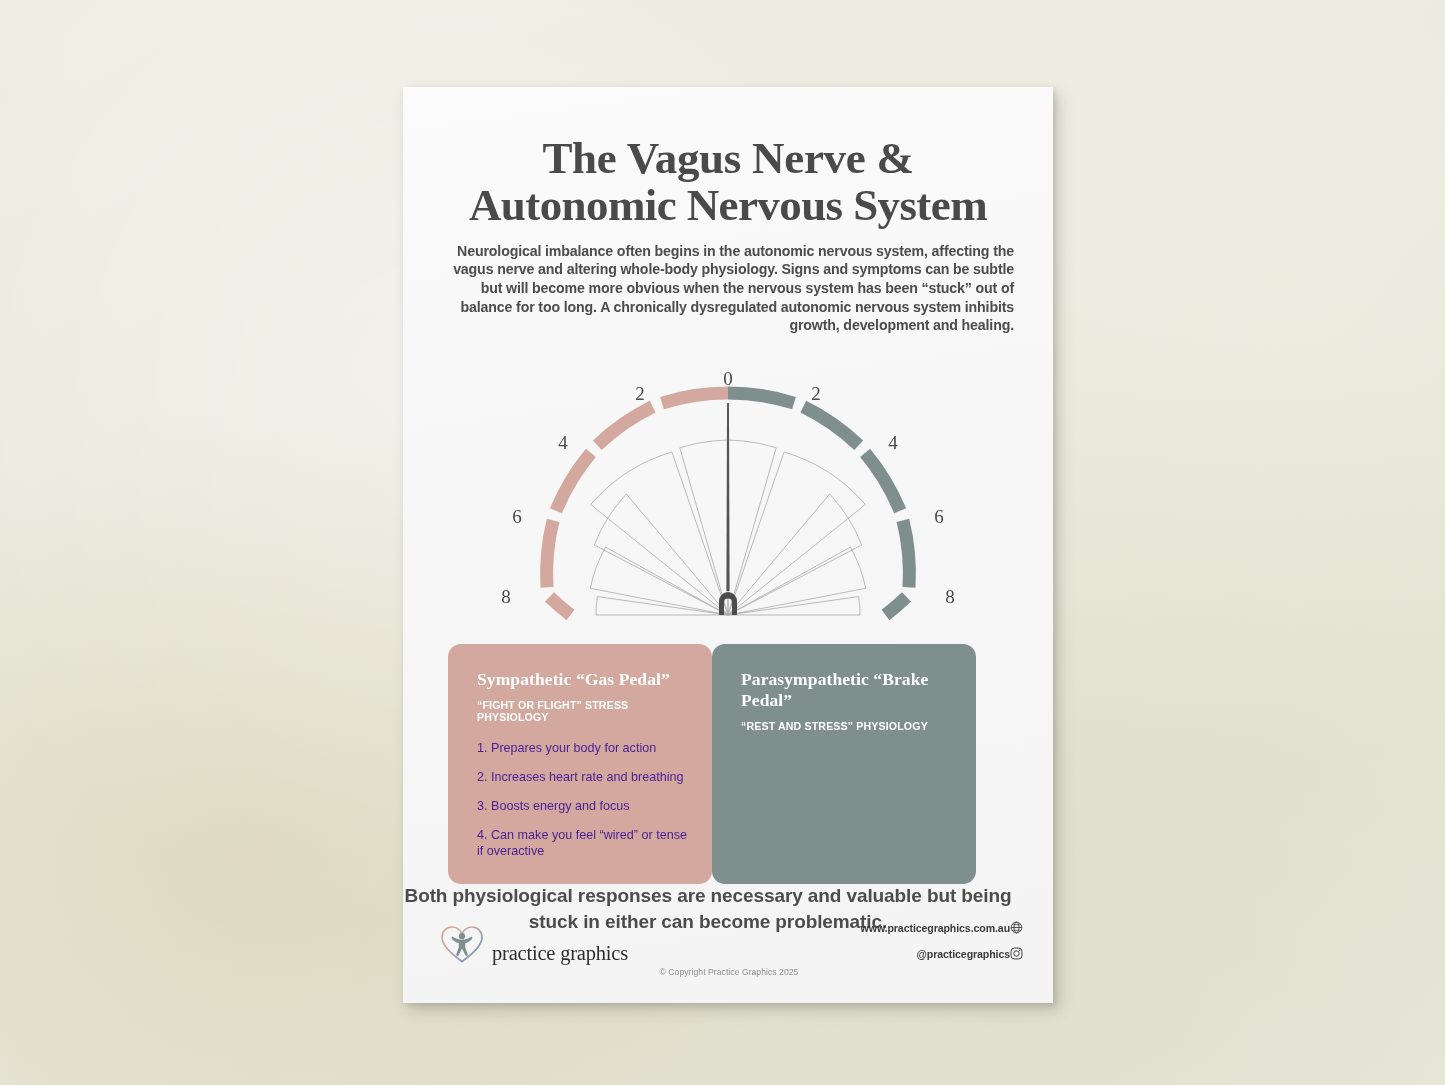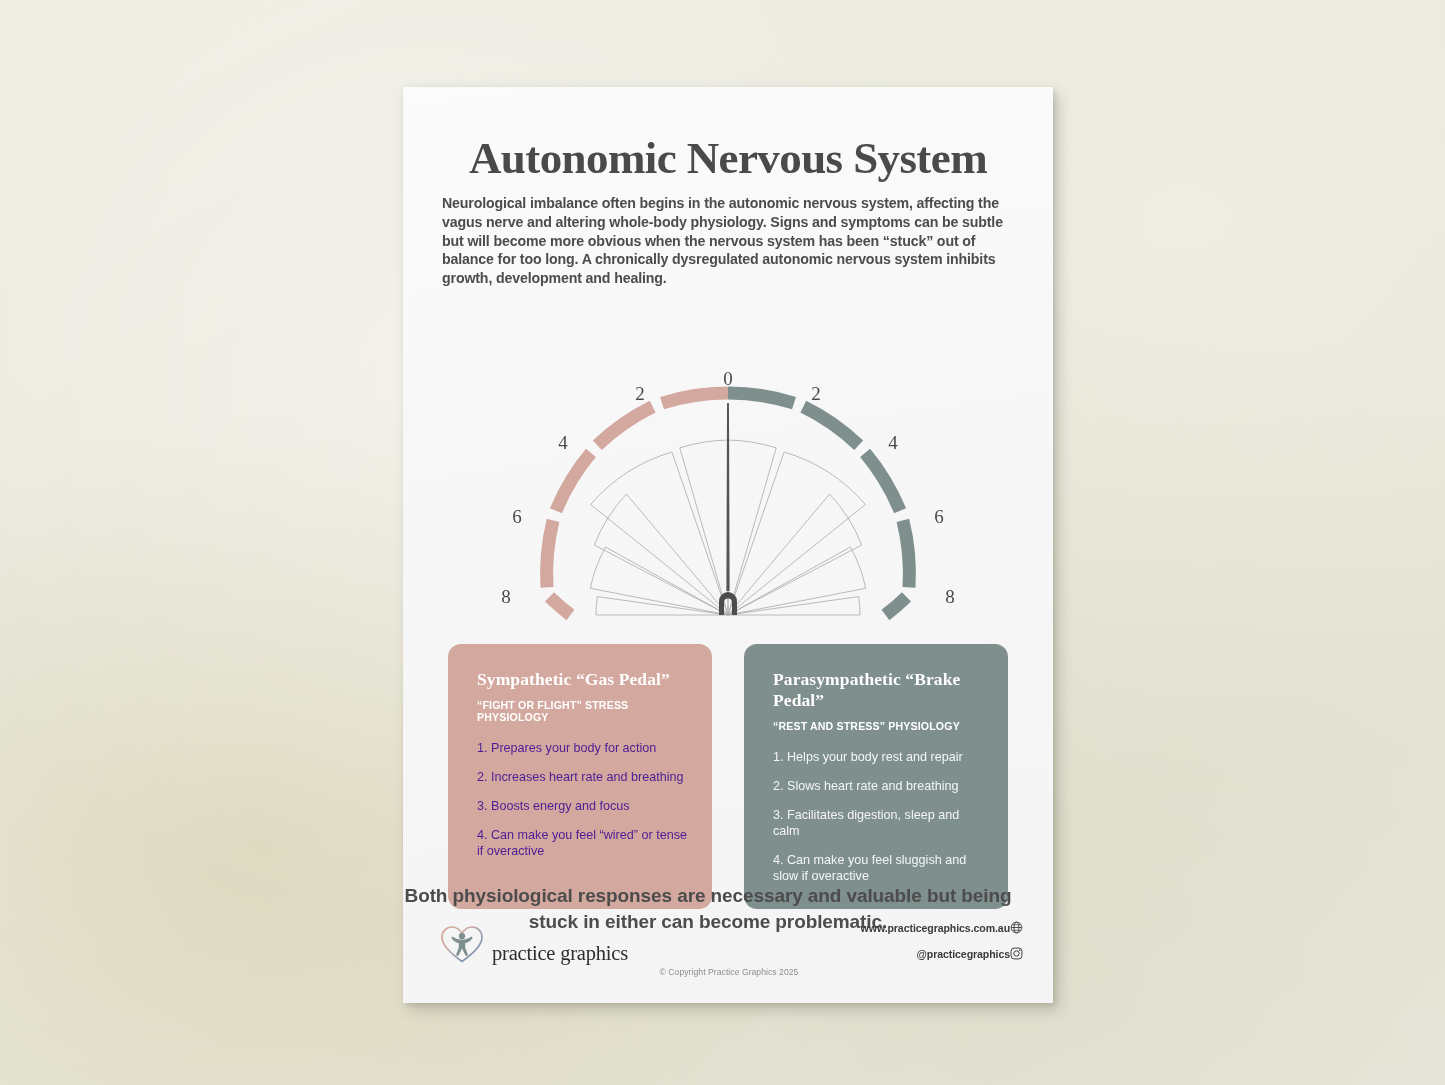--- a/index.html
+++ b/index.html
@@ -44,21 +44,21 @@
     font-size: 45px;
     line-height: 1.05;
     letter-spacing: -0.3px;
     padding-top: 48px;
   }
   .title .line2 { display: block; font-size: 45px; letter-spacing: -0.6px; }
 
   .subtitle {
     margin: 12px auto 0;
     width: 572px;
-    text-align: left;
+    text-align: right;
     font-size: 14.2px;
     line-height: 1.32;
     font-weight: bold;
     color: #4c4c4c;
     letter-spacing: -0.15px;
   }
 
   
   .gauge-wrap {
     position: absolute;
@@ -66,21 +66,20 @@
     width: 650px; height: 300px;
   }
   .gauge-svg { display: block; width: 650px; height: 300px; }
 
   
   .cards {
     position: absolute;
     left: 45px; top: 557px;
     width: 560px;
     display: flex;
-    gap: 32px;
   }
   .card {
     width: 264px;
     border-radius: 13px;
     padding: 25px 25px 24px 29px;
     color: #ffffff;
     min-height: 218px;
   }
   .card.sympathetic { background: #d3a89f; }
   .card.parasympathetic { background: #7e8f8d; }
@@ -174,20 +173,21 @@
 </style>
 </head>
 <body>
 
 <div class="bg-noise"></div>
 
 <div class="poster">
  <div class="poster-inner">
 
   <h1 class="title">
+    <span>The Vagus Nerve &amp;</span>
     <span class="line2">Autonomic Nervous System</span>
   </h1>
   <p class="subtitle">Neurological imbalance often begins in the autonomic nervous system, affecting the vagus nerve and altering whole-body physiology. Signs and symptoms can be subtle but will become more obvious when the nervous system has been “stuck” out of balance for too long. A chronically dysregulated autonomic nervous system inhibits growth, development and healing.</p>
 
   <div class="gauge-wrap">
     <svg class="gauge-svg" viewBox="0 0 650 300">
       <defs>
         <g id="tickdefs"></g>
       </defs>
 
@@ -259,26 +259,20 @@
         <li>1. Prepares your body for action</li>
         <li>2. Increases heart rate and breathing</li>
         <li>3. Boosts energy and focus</li>
         <li>4. Can make you feel “wired” or tense if overactive</li>
       </ul>
     </div>
 
     <div class="card parasympathetic">
       <div class="card-title">Parasympathetic “Brake Pedal”</div>
       <div class="card-subtitle">“REST AND STRESS” PHYSIOLOGY</div>
-      <ul class="card-list">
-        <li>1. Helps your body rest and repair</li>
-        <li>2. Slows heart rate and breathing</li>
-        <li>3. Facilitates digestion, sleep and calm</li>
-        <li>4. Can make you feel sluggish and slow if overactive</li>
-      </ul>
     </div>
   </div>
 
   <p class="closing">Both physiological responses are necessary and valuable but being stuck in either can become problematic.</p>
 
   <div class="footer-row">
 
     <div class="brand">
       <svg class="brand-logo" viewBox="0 0 46 42">
         <defs>

